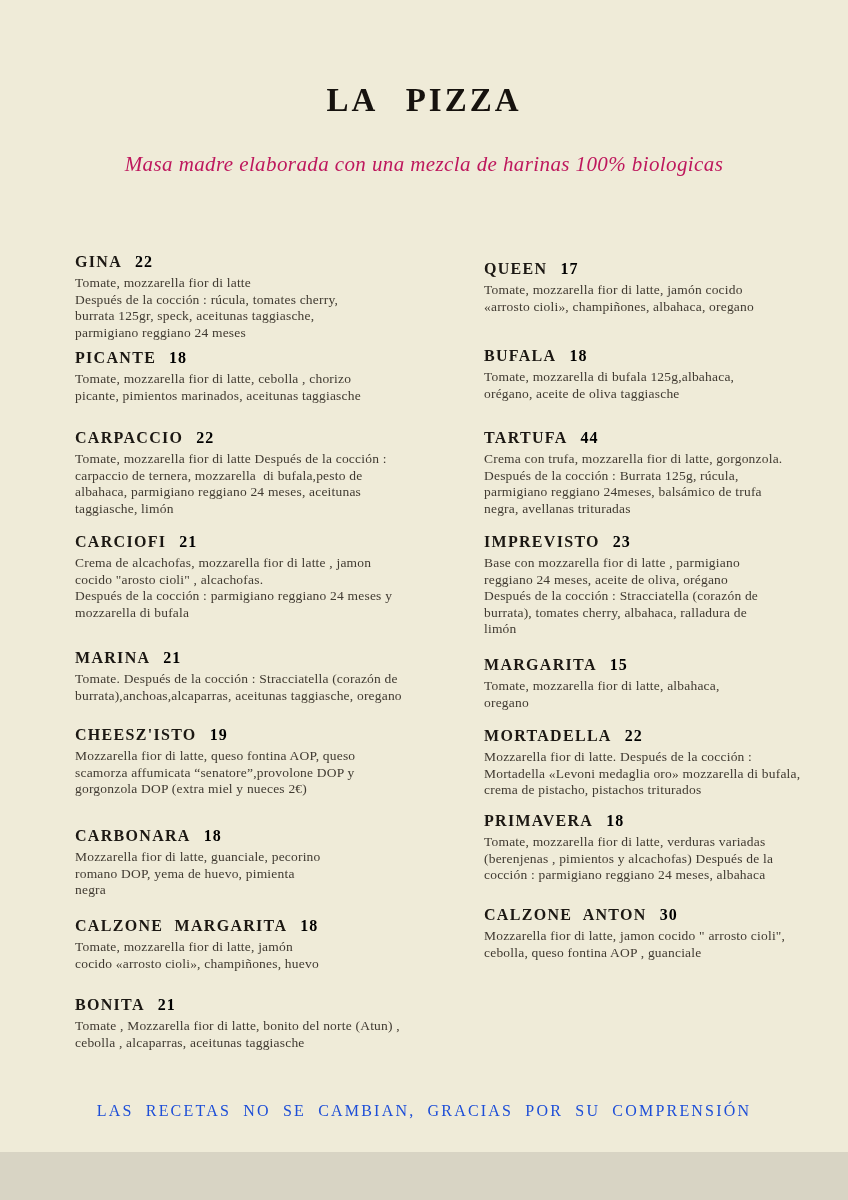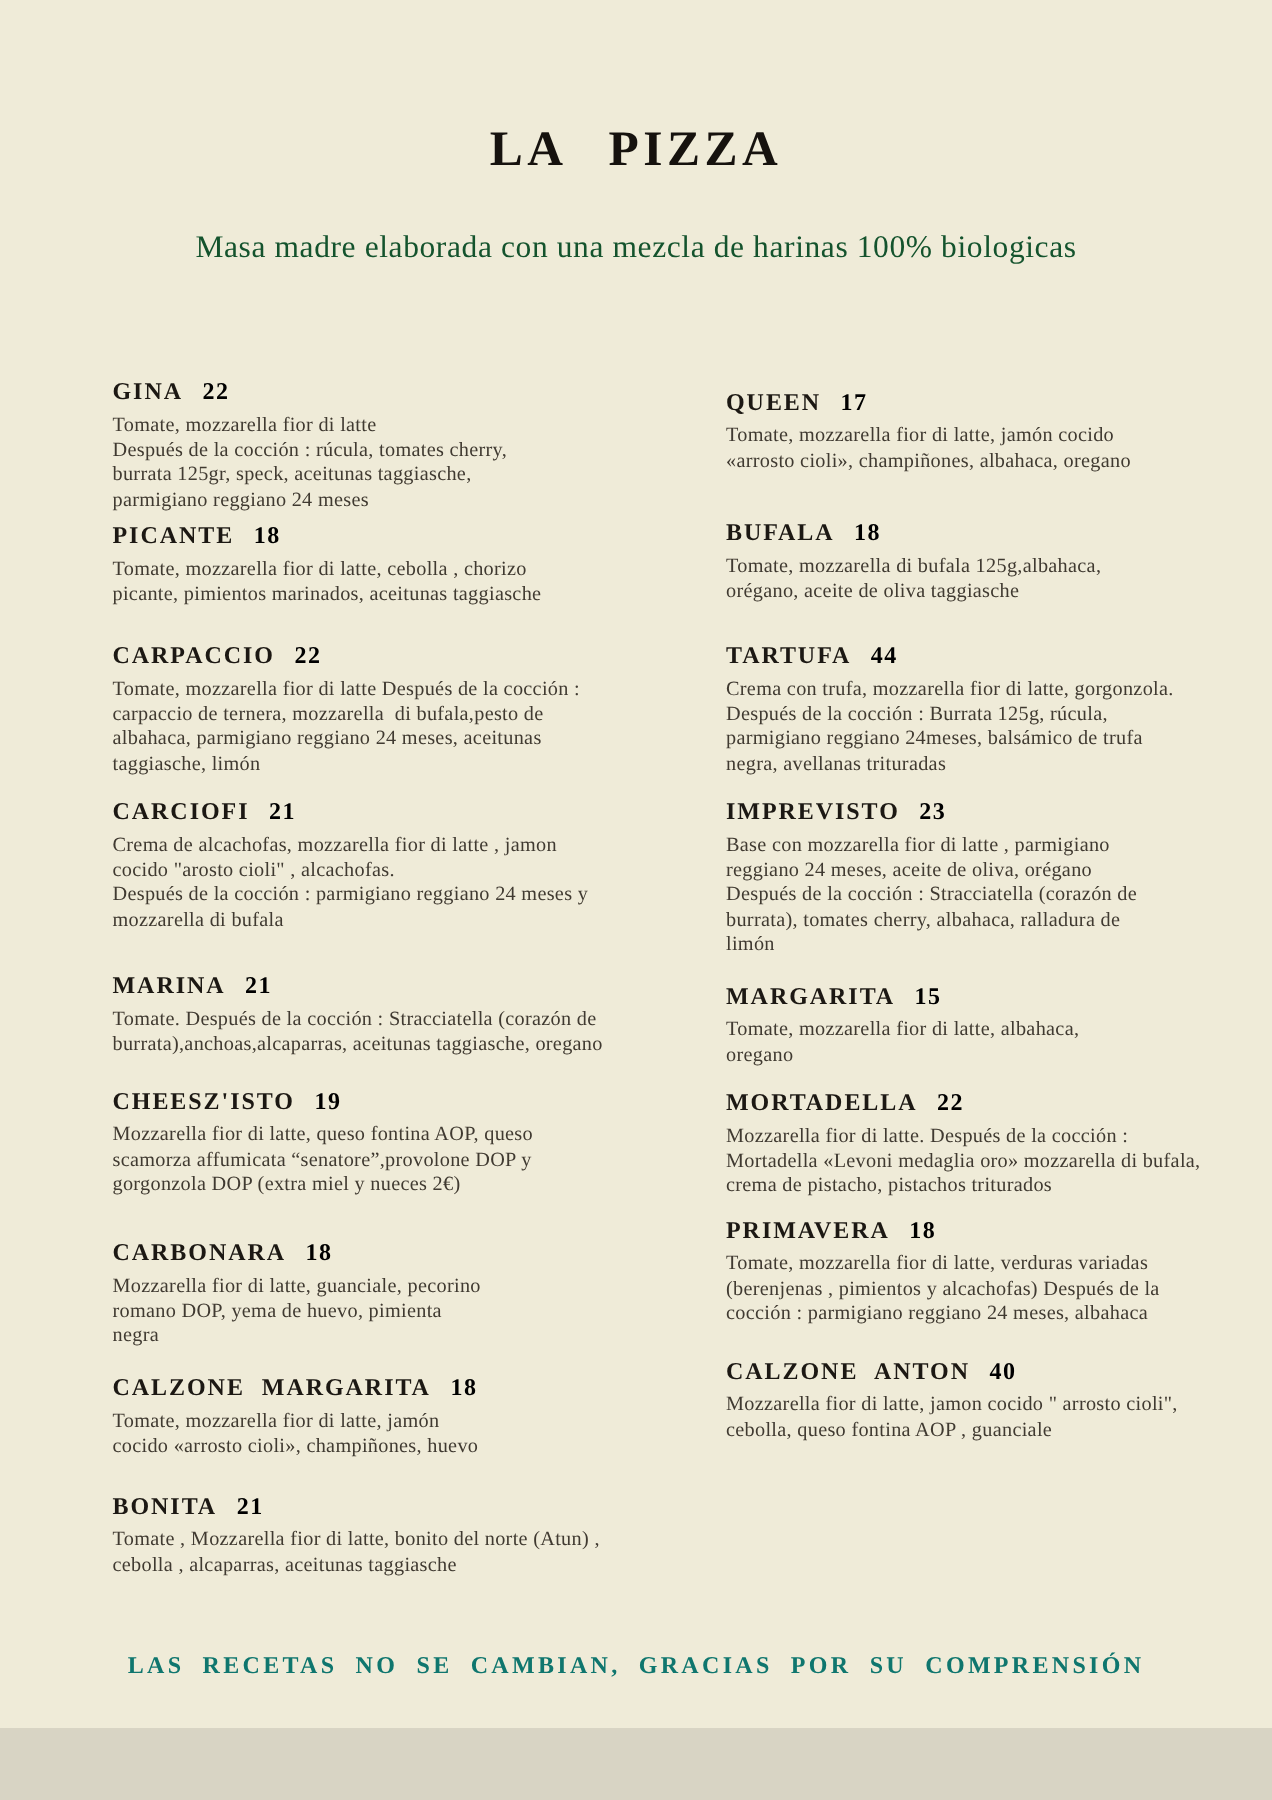--- a/index.html
+++ b/index.html
@@ -24,23 +24,24 @@
     letter-spacing: 3px;
     word-spacing: 18px;
     color: #16120e;
   }
   .page-subtitle {
     position: absolute;
     top: 152px;
     left: 0;
     width: 100%;
     text-align: center;
+    font-style: italic;
     font-size: 21px;
     letter-spacing: 0.4px;
-    color: #14532d;
+    color: #be185d;
   }
   .menu-item { position: absolute; }
   .item-head { white-space: nowrap; }
   .item-name {
     font-size: 16px;
     font-weight: bold;
     letter-spacing: 1.3px;
     word-spacing: 6px;
     color: #1c1813;
   }
@@ -62,24 +63,24 @@
   }
   .col-left { left: 75px; }
   .col-right { left: 484px; }
   .notice {
     position: absolute;
     top: 1102px;
     left: 0;
     width: 100%;
     text-align: center;
     font-size: 16px;
-    font-weight: bold;
+    font-weight: normal;
     letter-spacing: 2.2px;
     word-spacing: 6px;
-    color: #0f766e;
+    color: #1d4ed8;
   }
   .extra { position: absolute; top: 1154px; white-space: nowrap; }
   .extra-label {
     font-style: italic;
     font-size: 16.5px;
     letter-spacing: 0.3px;
     color: #2e271d;
   }
   .extra-price {
     font-style: italic;
@@ -190,21 +191,21 @@
 Mortadella «Levoni medaglia oro» mozzarella di bufala,
 crema de pistacho, pistachos triturados</div>
   </div>
   <div class="menu-item col-right" style="top:812px">
     <div class="item-head"><span class="item-name">PRIMAVERA</span><span class="item-price">18</span></div>
     <div class="item-desc">Tomate, mozzarella fior di latte, verduras variadas
 (berenjenas , pimientos y alcachofas) Después de la
 cocción : parmigiano reggiano 24 meses, albahaca</div>
   </div>
   <div class="menu-item col-right" style="top:906px">
-    <div class="item-head"><span class="item-name">CALZONE ANTON</span><span class="item-price">40</span></div>
+    <div class="item-head"><span class="item-name">CALZONE ANTON</span><span class="item-price">30</span></div>
     <div class="item-desc">Mozzarella fior di latte, jamon cocido " arrosto cioli",
 cebolla, queso fontina AOP , guanciale</div>
   </div>
 
   <div class="notice">LAS RECETAS NO SE CAMBIAN, GRACIAS POR SU COMPRENSIÓN</div>
 
   <div class="extra" id="extra-1">
     <span class="extra-label">Extra masa sin gluten (solo intolerante)</span><span class="extra-price">4</span>
   </div>
   <div class="extra" id="extra-2">

